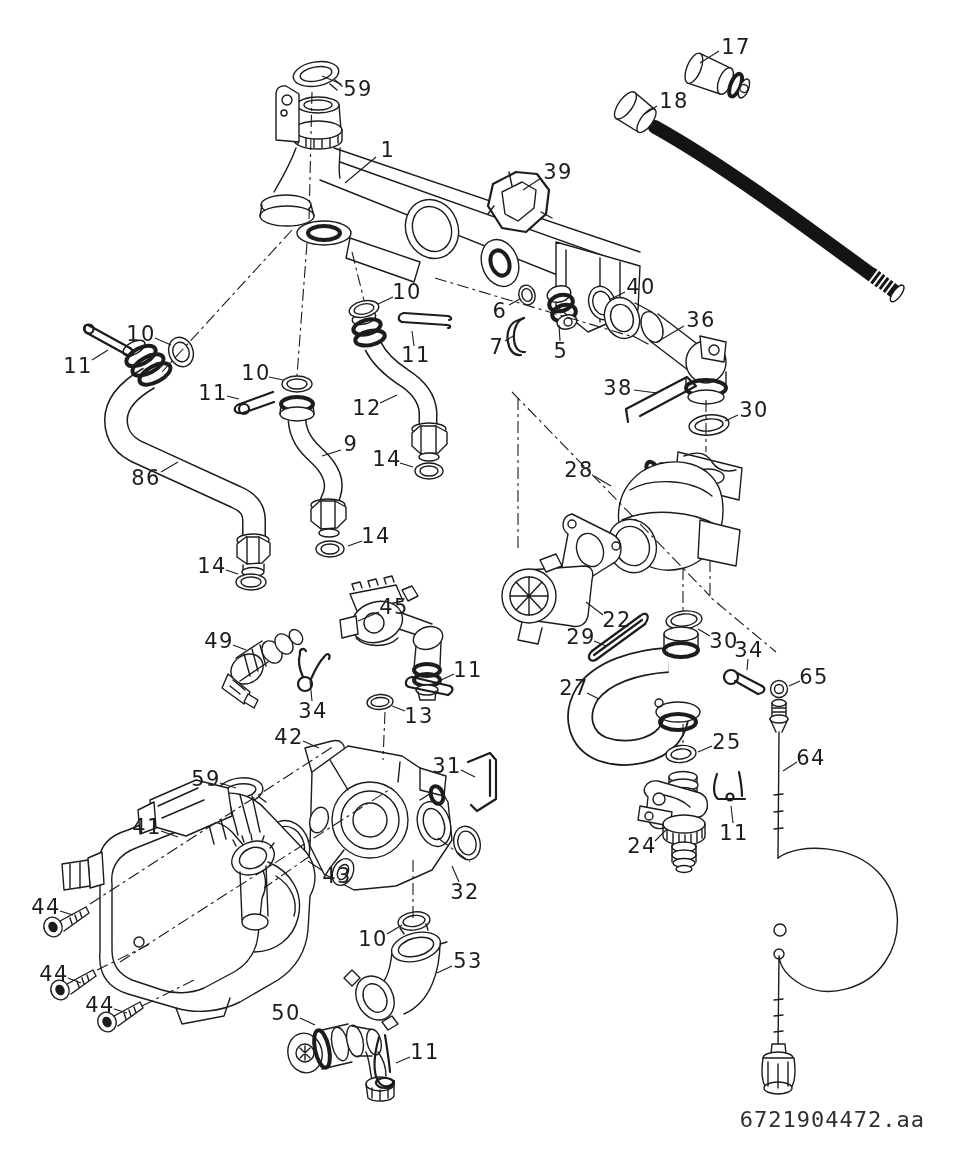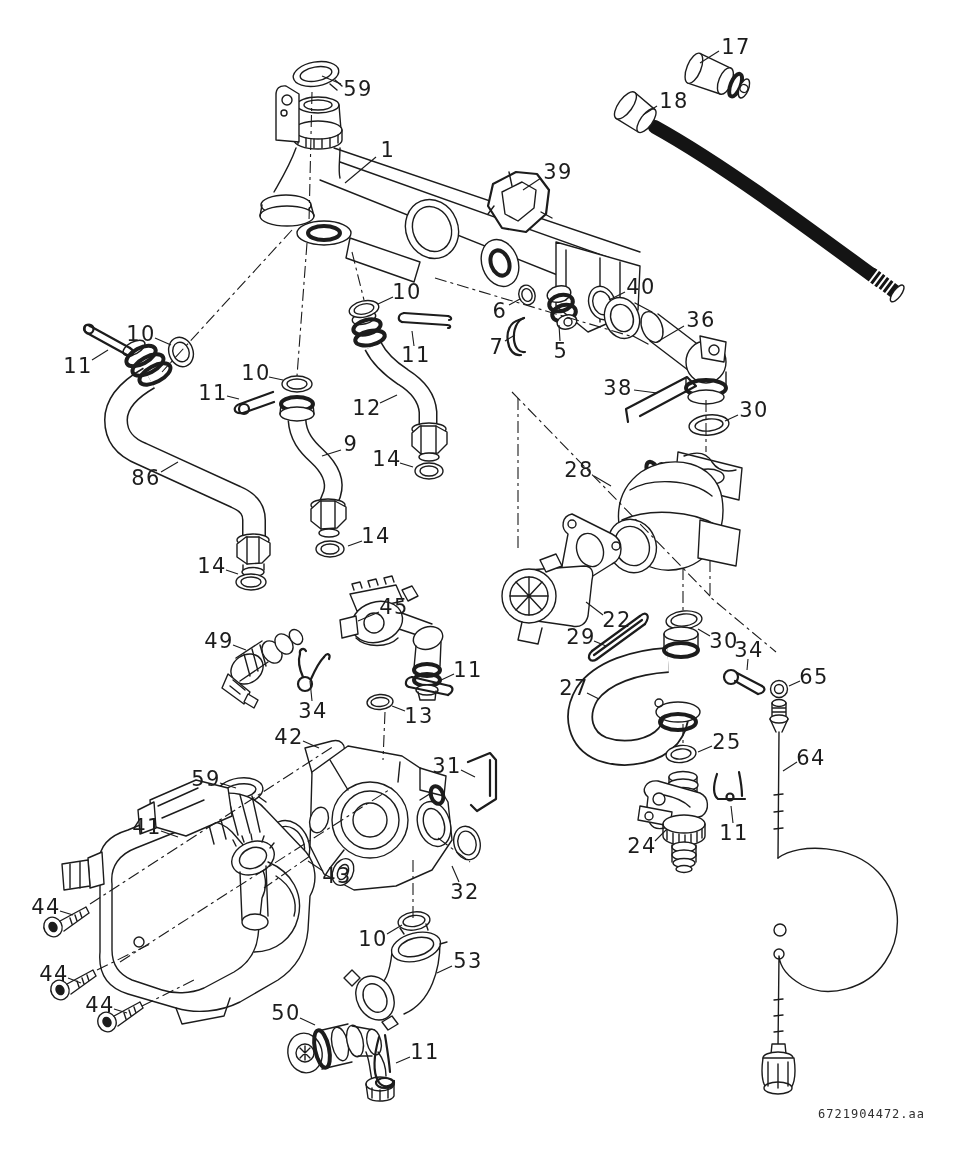--- a/index.html
+++ b/index.html
@@ -13,21 +13,21 @@
   .tubeA{fill:none;stroke:#1c1c1c;stroke-width:24}
   .tubeAi{fill:none;stroke:#fff;stroke-width:21}
   .tubeB{fill:none;stroke:#1c1c1c;stroke-width:19}
   .tubeBi{fill:none;stroke:#fff;stroke-width:16}
   .tubeC{fill:none;stroke:#1c1c1c;stroke-width:26}
   .tubeCi{fill:none;stroke:#fff;stroke-width:22.5}
   .hose{fill:none;stroke:#141414;stroke-width:14;stroke-linecap:round}
   .dash{fill:none;stroke:#1c1c1c;stroke-width:1.1;stroke-dasharray:12 4 3 4}
   .leader{stroke:#1c1c1c;stroke-width:1.1}
   text.callout{font-family:"DejaVu Sans",sans-serif;font-size:21px;fill:#1c1c1c;letter-spacing:1.5px}
-  .code{position:absolute;top:1107px;right:30px;font-family:"DejaVu Sans Mono",monospace;font-size:12px;letter-spacing:1px;color:#2f2f2f}
+  .code{position:absolute;top:1107px;right:30px;font-family:"DejaVu Sans Mono",monospace;font-size:22px;letter-spacing:1px;color:#2f2f2f}
 </style>
 </head>
 <body>
 
 <div class="stage">
 <svg id="diagram" width="955" height="1166" viewBox="0 0 955 1166">
 
   <g>
     <path class="ln" d="M334 148 L640 252"></path>
     <path class="ln" d="M320 180 L565 278"></path>

